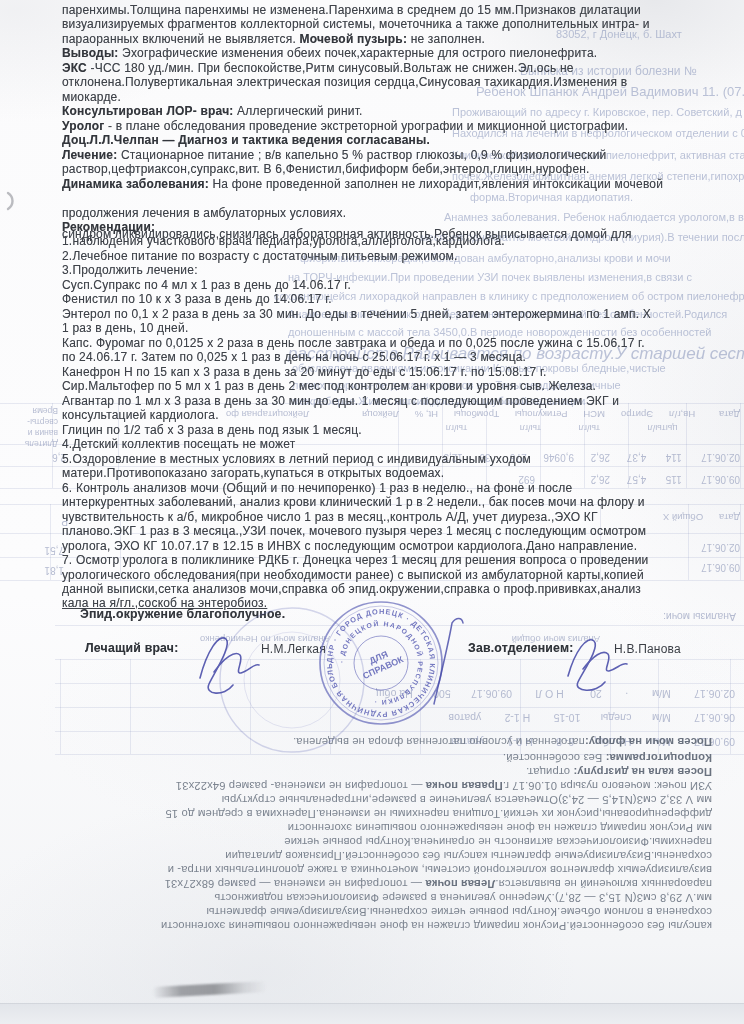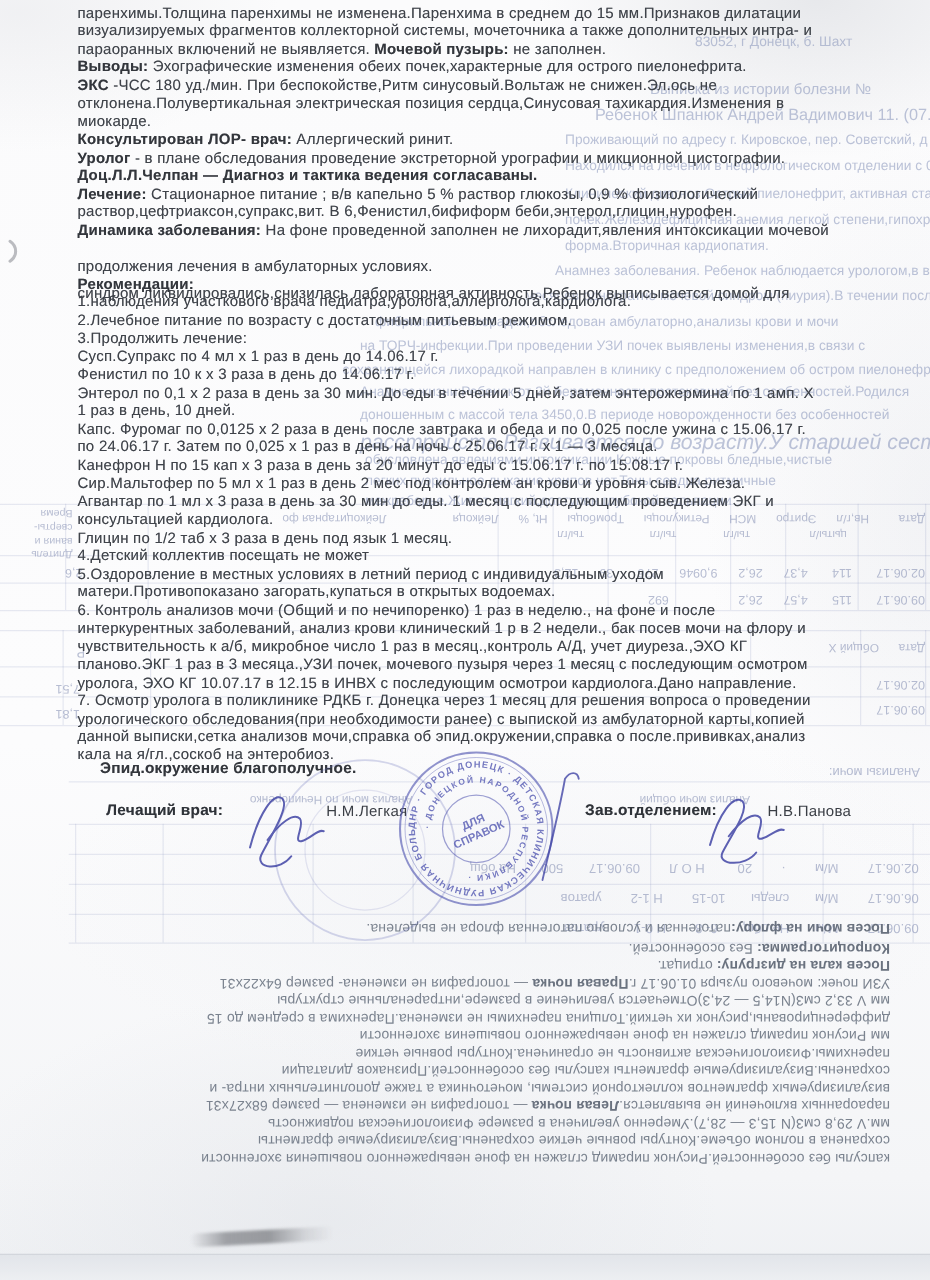--- a/index.html
+++ b/index.html
@@ -50,21 +50,21 @@
 <div class="page">
 
   <div id="bleed">
       <div class="bl" style="left: 556px; top: 28px; font-size: 11px;">83052, г Донецк, б. Шахт</div>
       <div class="bl" style="left: 520px; top: 64px; font-size: 12px;">Выписка из истории болезни №</div>
       <div class="bl" style="left: 476px; top: 84px; font-size: 13px;">Ребенок Шпанюк Андрей Вадимович 11. (07.06.2016 г.р.)</div>
       <div class="bl" style="left: 452px; top: 106px; font-size: 11px;">Проживающий по адресу г. Кировское, пер. Советский, д 40 кв</div>
       <div class="bl" style="left: 452px; top: 127px; font-size: 11px;">Находился на лечении в нефрологическом отделении с 04.06 по 09.06.2017</div>
       <div class="bl" style="left: 452px; top: 149px; font-size: 11px;">Клинический диагноз:Острый пиелонефрит, активная стадия без нарушения</div>
       <div class="bl" style="left: 452px; top: 170px; font-size: 11px;">почек.Железодефицитная анемия легкой степени,гипохромная форма</div>
-      <div class="bl" style="left: 452px; top: 191px; font-size: 11px;">форма.Вторичная кардиопатия.</div>
+      <div class="bl" style="left: 470px; top: 191px; font-size: 11px;">форма.Вторичная кардиопатия.</div>
       <div class="bl" style="left: 444px; top: 211px; font-size: 11px;">Анамнез заболевания. Ребенок наблюдается урологом,в возрасте двух</div>
       <div class="bl" style="left: 420px; top: 231px; font-size: 11px;">месяцев однократно мочевой синдром (пиурия).В течении последних двух месяцев</div>
       <div class="bl" style="left: 288px; top: 271px; font-size: 11px;">на ТОРЧ-инфекции.При проведении УЗИ почек выявлены изменения,в связи с</div>
       <div class="bl" style="left: 300px; top: 252px; font-size: 11px;">фибрильной лихорадки,обследован амбулаторно,анализы крови и мочи</div>
       <div class="bl" style="left: 274px; top: 290px; font-size: 11px;">сохраняющейся лихорадкой направлен в клинику с предположением об остром пиелонефрите</div>
       <div class="bl" style="left: 288px; top: 308px; font-size: 11px;">Анамнез жизни:Ребенок от 2й беременности,протекавшей без особенностей.Родился</div>
       <div class="bl" style="left: 288px; top: 326px; font-size: 11px;">доношенным с массой тела 3450,0.В периоде новорожденности без особенностей</div>
       <div class="bl" style="left: 288px; top: 344px; font-size: 17px; font-style: italic;">расстройств.Развивается по возрасту.У старшей сестры ИМС в 1 г.У матери пиело</div>
       <div class="bl" style="left: 292px; top: 362px; font-size: 11px;">обусловлена явлениями интоксикации.Кожные покровы бледные,чистые</div>
       <div class="bl" style="left: 292px; top: 379px; font-size: 11px;">легких пуэрильное дыхание,хрипов нет.Тоны сердца ритмичные</div>
@@ -181,22 +181,22 @@
       <div class="tline" style="top: 437px;"><span>4.Детский коллектив посещать не может</span></div>
       <div class="tline" style="top: 452px;"><span>5.Оздоровление в местных условиях в летний период с индивидуальным уходом</span></div>
       <div class="tline" style="top: 466px;"><span>матери.Противопоказано загорать,купаться в открытых водоемах.</span></div>
       <div class="tline" style="top: 481px;"><span>6. Контроль анализов мочи (Общий и по нечипоренко) 1 раз в неделю., на фоне и после</span></div>
       <div class="tline" style="top: 495px;"><span>интеркурентных заболеваний, анализ крови клинический 1 р в 2 недели., бак посев мочи на флору и</span></div>
       <div class="tline" style="top: 510px;"><span>чувствительность к а/б, микробное число 1 раз в месяц.,контроль А/Д, учет диуреза.,ЭХО КГ</span></div>
       <div class="tline" style="top: 524px;"><span>планово.ЭКГ 1 раз в 3 месяца.,УЗИ почек, мочевого пузыря через 1 месяц с последующим осмотром</span></div>
       <div class="tline" style="top: 539px;"><span>уролога, ЭХО КГ 10.07.17 в 12.15 в ИНВХ с последующим осмотрои кардиолога.Дано направление.</span></div>
       <div class="tline" style="top: 553px;"><span>7. Осмотр уролога в поликлинике РДКБ г. Донецка через 1 месяц для решения вопроса о проведении</span></div>
       <div class="tline" style="top: 568px;"><span>урологического обследования(при необходимости ранее) с выпиской из амбулаторной карты,копией</span></div>
-      <div class="tline" style="top: 582px;"><span>данной выписки,сетка анализов мочи,справка об эпид.окружении,справка о после.прививках,анализ</span></div>
-      <div class="tline" style="top: 596px;"><span>кала на я/гл.,соскоб на энтеробиоз.</span></div>
+      <div class="tline" style="top: 582px;"><span>данной выписки,сетка анализов мочи,справка об эпид.окружении,справка о проф.прививках,анализ</span></div>
+      <div class="tline" style="top: 596px; text-decoration: underline;"><span>кала на я/гл.,соскоб на энтеробиоз.</span></div>
     </div>
 
   <div id="epid-line">Эпид.окружение благополучное.</div>
 
   <div class="siglabel" style="left:85px;top:641px;">Лечащий врач:</div>
   <div class="signame" style="left:261px;top:642px;">Н.М.Легкая</div>
   <div class="siglabel" style="left:456px;top:641px;padding-left:12px;">Зав.отделением:</div>
   <div class="signame" style="left:614px;top:642px;">Н.В.Панова</div>
 
   <div id="smudge"></div>

